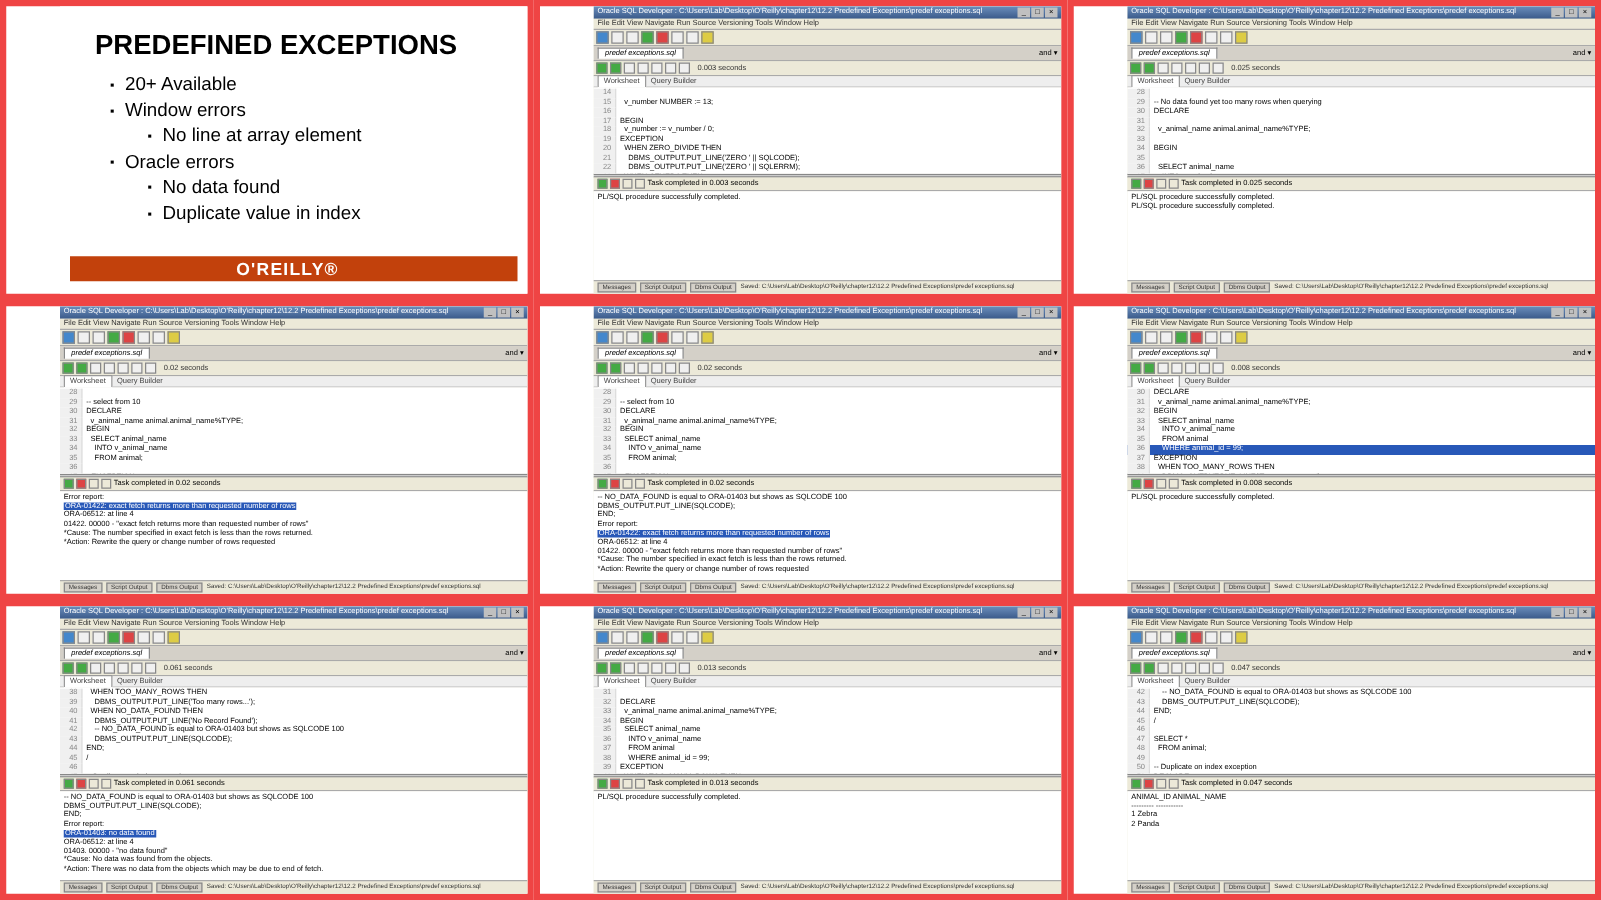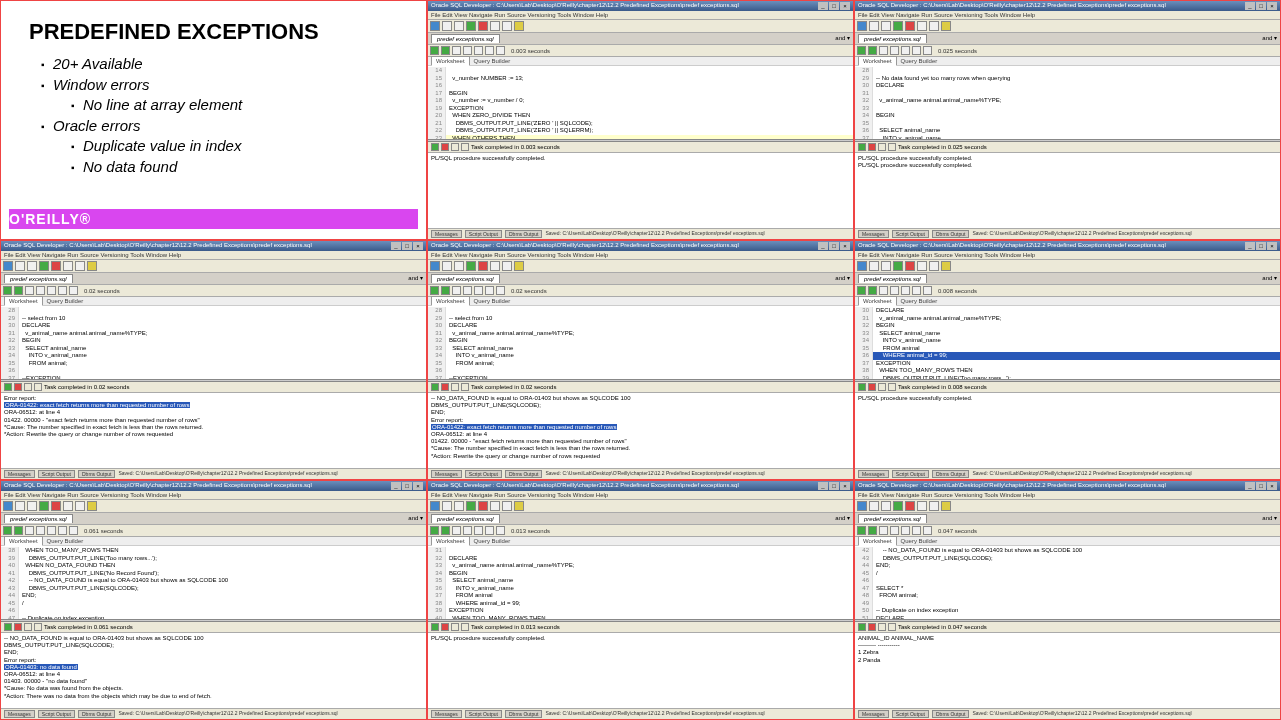--- a/index.html
+++ b/index.html
@@ -1,27 +1,27 @@
 <!DOCTYPE html>
 <html><head>
 <meta charset="utf-8">
 <style>
 * { margin: 0; padding: 0; box-sizing: border-box; font-family: Arial, sans-serif; }
 body { width: 1281px; height: 720px; background: #fff; overflow: hidden; }
 .grid { display: grid; grid-template-columns: repeat(3, 1fr); grid-template-rows: repeat(3, 1fr); width: 100%; height: 100%; }
-.cell { border: 1px solid #ef4444; overflow: hidden; position: relative; }
+.cell { border: 5px solid #ef4444; overflow: hidden; position: relative; padding-left: 43px; }
 
 
 .slide { padding: 18px 28px; background: #fff; height: 100%; position: relative; }
 .slide h1 { font-size: 22px; font-weight: bold; margin-bottom: 10px; }
 .slide ul { list-style: none; margin-left: 12px; font-size: 15px; }
-.slide ul li { margin-bottom: 4px; position: relative; padding-left: 12px; font-style: italic; }
+.slide ul li { margin-bottom: 4px; position: relative; padding-left: 12px; }
 .slide ul li:before { content: "▪"; position: absolute; left: 0; font-size: 10px; top: 4px; }
 .slide ul ul { margin-left: 18px; margin-top: 3px; }
-.brand { position: absolute; bottom: 10px; left: 8px; right: 8px; height: 20px; background: #d946ef; color: #fff; text-align: left; padding-right: 10px; font-size: 14px; font-weight: bold; line-height: 20px; letter-spacing: 1px; }
+.brand { position: absolute; bottom: 10px; left: 8px; right: 8px; height: 20px; background: #c2410c; color: #fff; text-align: center; padding-right: 10px; font-size: 14px; font-weight: bold; line-height: 20px; letter-spacing: 1px; }
 
 
 .sqldev { height: 100%; display: flex; flex-direction: column; font-size: 6px; background: #ece9d8; }
 .titlebar { background: linear-gradient(#6b8ebc, #3a5a8a); color: #fff; padding: 1px 3px; font-size: 6px; white-space: nowrap; overflow: hidden; display: flex; justify-content: space-between; }
 .titlebar .winbtns span { display: inline-block; width: 10px; height: 8px; background: #c0c0c0; margin-left: 1px; font-size: 6px; text-align: center; line-height: 8px; color: #000; }
 .menubar { background: #ece9d8; padding: 1px 3px; font-size: 6px; color: #333; border-bottom: 1px solid #aaa; }
 .toolbar { background: #ece9d8; padding: 1px 2px; border-bottom: 1px solid #aaa; display: flex; gap: 2px; }
 .toolbar i { width: 10px; height: 10px; display: inline-block; border: 1px solid #888; background: #f0f0f0; }
 .toolbar i.g { background: #4a4; }
 .toolbar i.r { background: #d44; }
@@ -62,22 +62,22 @@
       <h1>PREDEFINED EXCEPTIONS</h1>
       <ul>
         <li>20+ Available</li>
         <li><span>Window errors</span>
           <ul>
             <li>No line at array element</li>
           </ul>
         </li>
         <li><span>Oracle errors</span>
           <ul>
+            <li>No data found</li>
             <li>Duplicate value in index</li>
-            <li>No data found</li>
           </ul>
         </li>
       </ul>
       <div class="brand">O'REILLY®</div>
     </div>
   </div>
   <div class="cell">
   <div class="sqldev">
     <div class="titlebar">
       <span>Oracle SQL Developer : C:\Users\Lab\Desktop\O'Reilly\chapter12\12.2 Predefined Exceptions\predef exceptions.sql</span>

